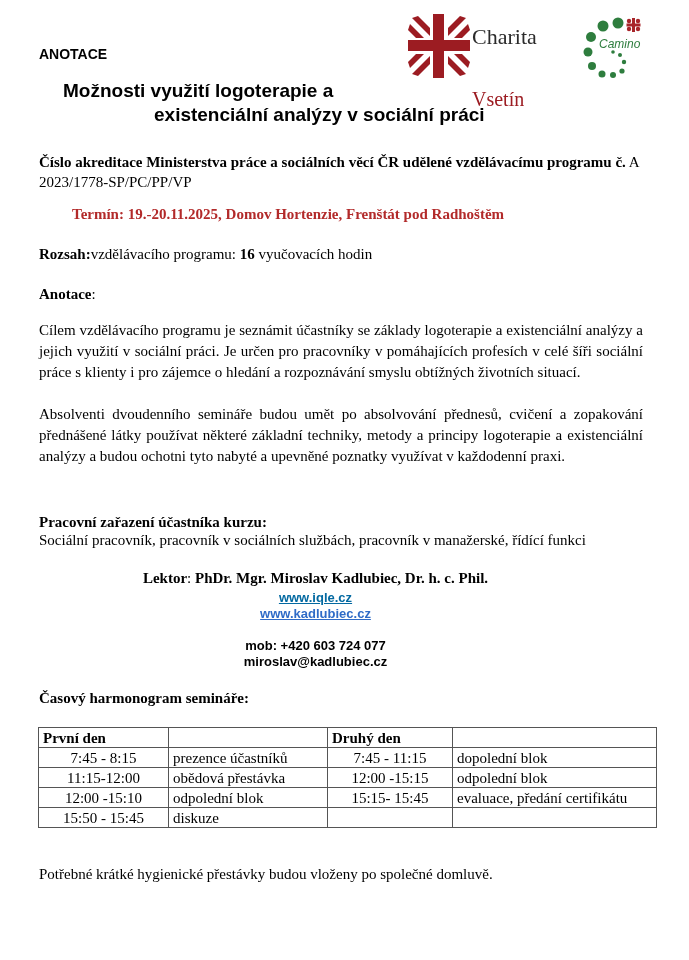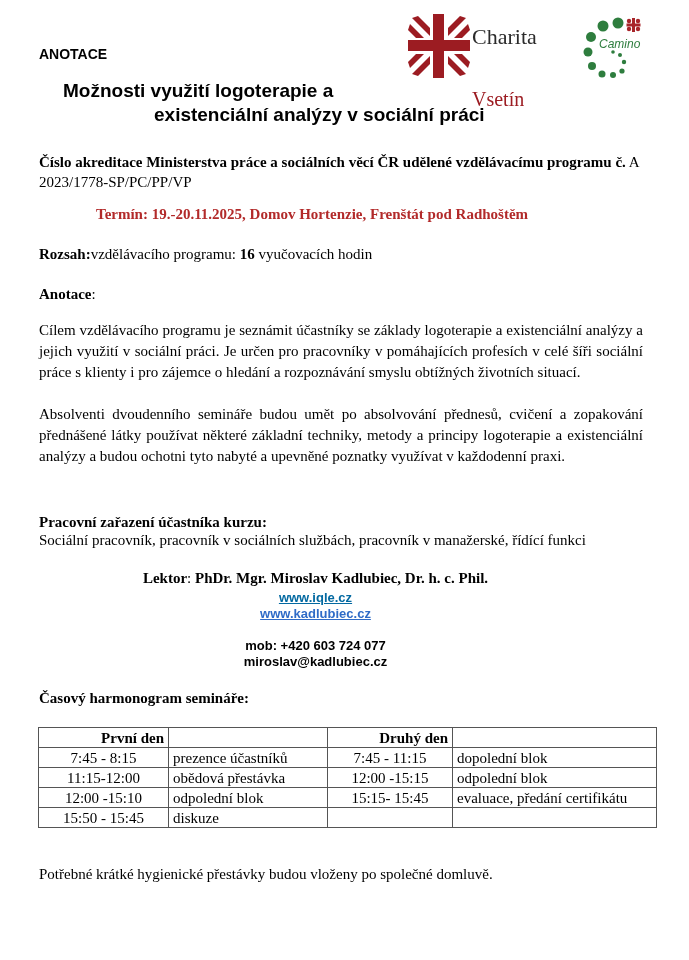--- a/index.html
+++ b/index.html
@@ -19,21 +19,21 @@
   #charita-text2 { left: 472px; top: 52px; font-size: 20px; color: #9c1c22; font-family: "Liberation Serif", serif; margin-top: 36px; }
 
   
   #camino-logo { left: 582px; top: 16px; width: 96px; height: 66px; }
   #camino-text { left: 599px; top: 37px; font-size: 12px; font-style: italic; color: #2e7d3e; font-family: "Liberation Sans", sans-serif; }
 
   #accred { left: 39px; top: 152px; width: 620px; font-size: 15px; line-height: 20px; }
   #accred b { font-weight: bold; }
 
   #term { left: 0; width: 689px; top: 206px; text-align: center; font-size: 15px; font-weight: bold; color: #b22a2a; padding-left: 36px; text-align: left; }
-  #term span { margin-left: 60px; }
+  #term span { margin-left: 36px; }
 
   #rozsah { left: 39px; top: 246px; font-size: 15px; }
   #anotace-h { left: 39px; top: 286px; font-size: 15px; }
 
   .para { left: 39px; width: 604px; font-size: 15px; line-height: 21px; text-align: justify; }
   #para1 { top: 320px; }
   #para2 { top: 404px; }
 
   #zarazeni-h { left: 39px; top: 514px; font-size: 15px; font-weight: bold; }
   #zarazeni-v { left: 39px; top: 532px; font-size: 15px; }
@@ -44,21 +44,21 @@
   #link1 { top: 590px; font-size: 13px; font-weight: bold; color: #0369a1; text-decoration: underline; font-family: "Liberation Sans", sans-serif; }
   #link2 { top: 606px; font-size: 13px; font-weight: bold; color: #2f6bc7; text-decoration: underline; font-family: "Liberation Sans", sans-serif; }
   #mob { top: 638px; font-size: 13px; font-weight: bold; font-family: "Liberation Sans", sans-serif; }
   #mail { top: 654px; font-size: 13px; font-weight: bold; font-family: "Liberation Sans", sans-serif; }
 
   #harm-h { left: 39px; top: 690px; font-size: 15px; font-weight: bold; }
 
   #schedule { left: 38px; top: 727px; border-collapse: collapse; font-size: 15px; }
   #schedule td { border: 1px solid #555; height: 20px; line-height: 18px; padding: 0 4px; white-space: nowrap; }
   #schedule td.time { text-align: center; }
-  #schedule td.head { font-weight: bold; text-align: right; }
+  #schedule td.head { font-weight: bold; text-align: left; }
   #schedule col.c1 { width: 130px; }
   #schedule col.c2 { width: 159px; }
   #schedule col.c3 { width: 125px; }
   #schedule col.c4 { width: 204px; }
 
   #footnote { left: 39px; top: 866px; font-size: 15px; }
 </style>
 </head>
 <body>
 

